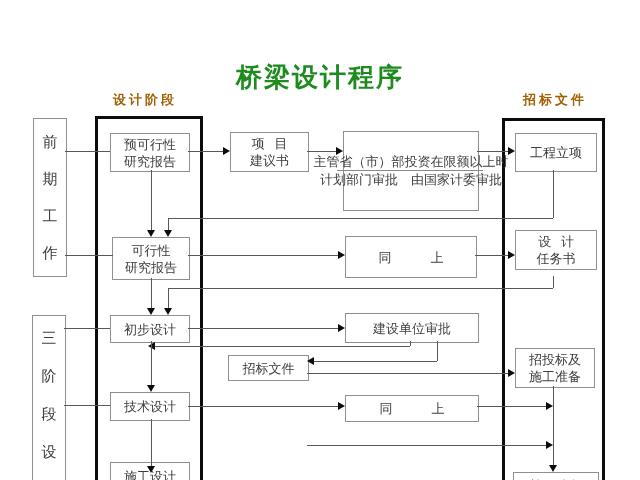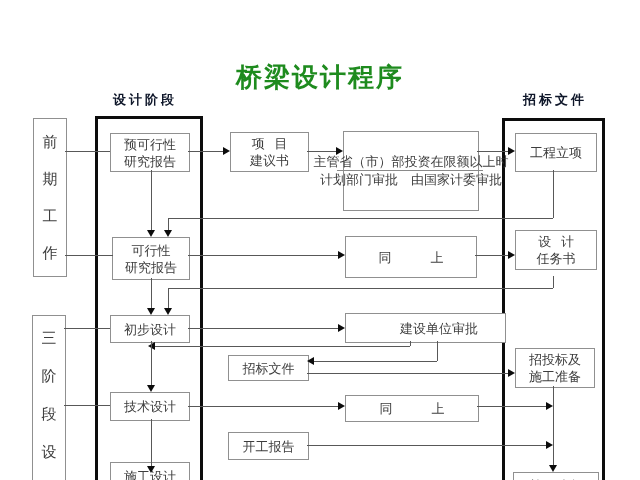--- a/index.html
+++ b/index.html
@@ -7,21 +7,21 @@
     position:relative; width:640px; height:480px; background:#ffffff;
     font-family:"Liberation Serif", serif; overflow:hidden;margin-top:48px;
   }
   .title{
     position:absolute; left:0; right:0; top:12px; text-align:center;
     font-family:"Liberation Sans", sans-serif; font-weight:bold;
     font-size:26px; color:#1e8b1e; letter-spacing:2px;
   }
   .colhdr{
     position:absolute; width:110px; text-align:center; font-size:13px;
-    font-weight:bold; color:#0f172a; letter-spacing:3px;
+    font-weight:bold; color:#a16207; letter-spacing:3px;
   }
   .thick{ position:absolute; border:3px solid #0c0c0c; background:transparent; }
   .box{
     position:absolute; border:1px solid #909090; background:#fff;
     color:#3d3d3d; display:flex; align-items:center; justify-content:center;
     text-align:center; font-size:13px; line-height:17px; white-space:pre;
   }
   .vlabel{ font-size:15px; line-height:37px; letter-spacing:0; }
   .vlabel5{ line-height:38px; }
   .auth{ flex-direction:row; line-height:18px; }
@@ -75,24 +75,23 @@
   <div class="box" style="left:230px; top:84px; width:77px; height:38px;">项   目
 建议书</div>
   <div class="box auth" style="left:343px; top:83px; width:134px; height:78px;">
     <span>主管省（市）部
 计划部门审批</span>
     <span>投资在限额以上时
 由国家计委审批</span>
   </div>
   <div class="divline" style="left:337px; top:122px; width:146px;"></div>
   <div class="box" style="left:345px; top:188px; width:130px; height:40px;">同            上</div>
-  <div class="box" style="left:345px; top:265px; width:132px; height:28px;padding-left:27px;">建设单位审批</div>
+  <div class="box" style="left:345px; top:265px; width:132px; height:28px;">建设单位审批</div>
   <div class="box" style="left:228px; top:307px; width:79px; height:24px;">招标文件</div>
   <div class="box" style="left:345px; top:347px; width:132px; height:25px;">同            上</div>
-  <div class="box" style="left:228px; top:384px; width:79px; height:26px;">开工报告</div>
 
   <div class="box" style="left:515px; top:85px; width:80px; height:37px;">工程立项</div>
   <div class="box" style="left:515px; top:182px; width:80px; height:38px;">设   计
 任务书</div>
   <div class="box" style="left:515px; top:300px; width:78px; height:38px;">招投标及
 施工准备</div>
   <div class="box" style="left:513px; top:424px; width:84px; height:24px;">施工阶段</div>
 
   <div class="hline" style="left:65px; top:103px; width:45px;"></div>
   <div class="hline" style="left:188px; top:103px; width:36px;"></div>

